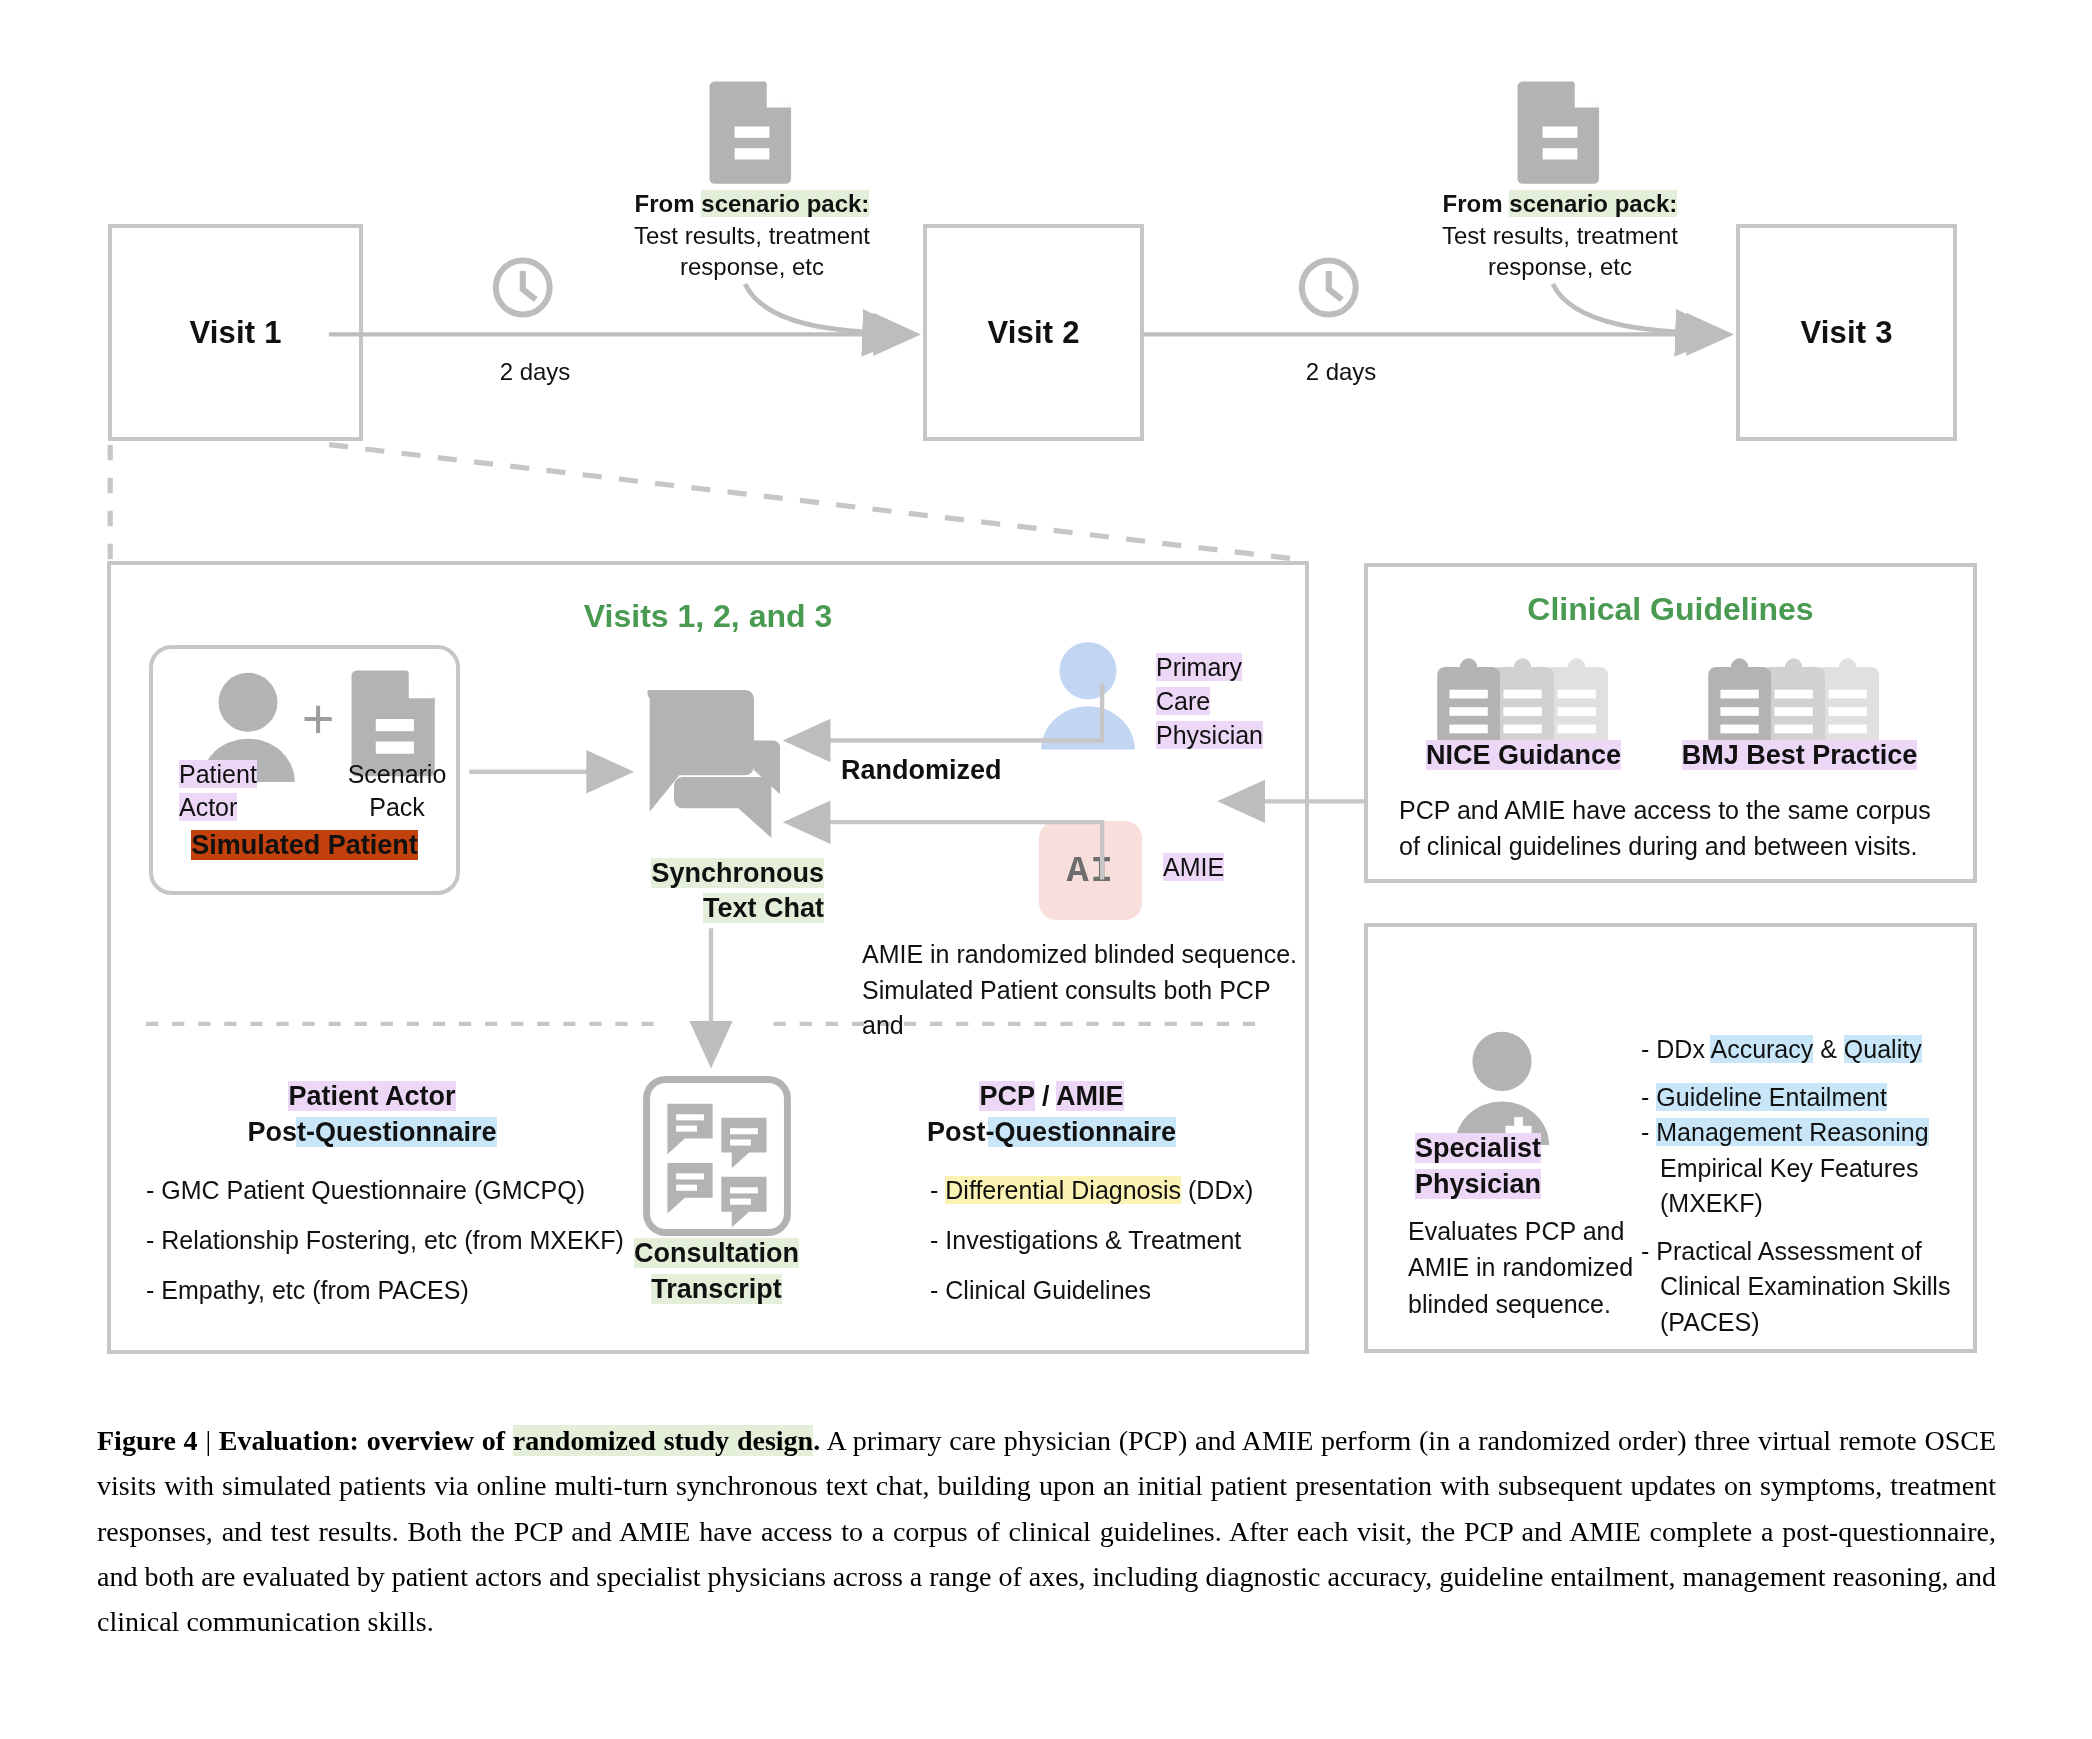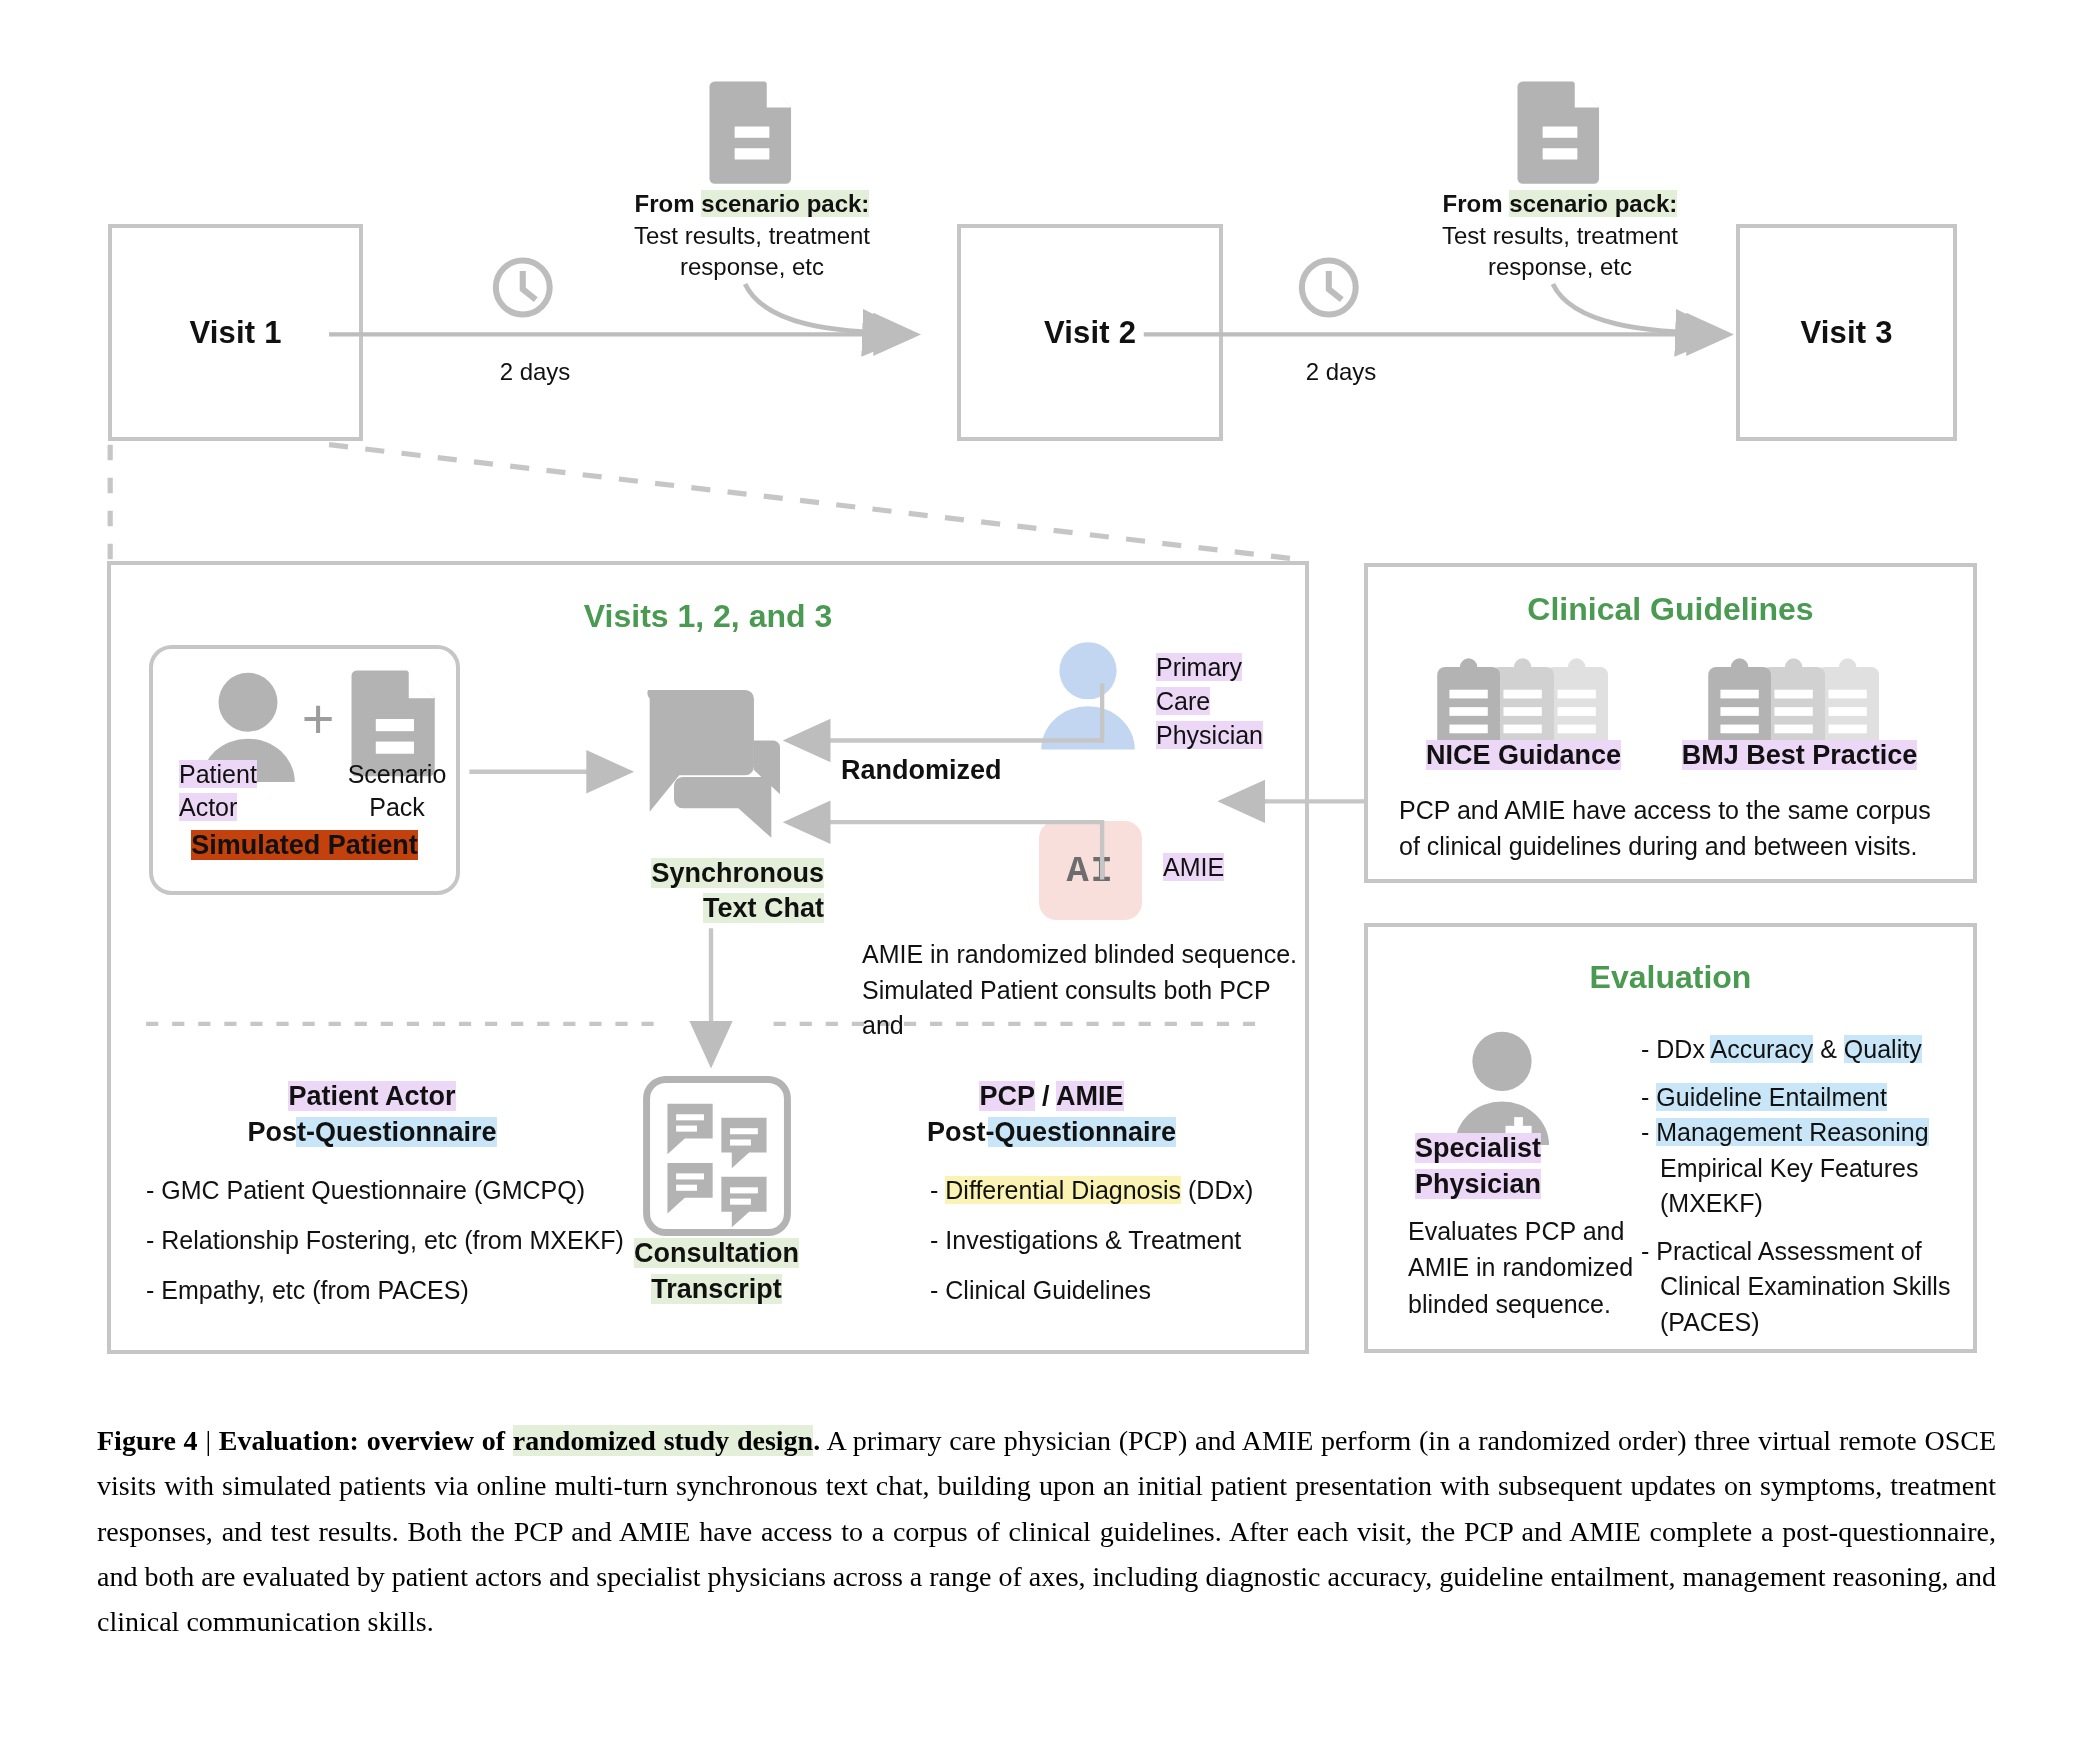--- a/index.html
+++ b/index.html
@@ -60,21 +60,21 @@
     <div class="small bold">
       <span>From </span><span class="hl-green">scenario pack:</span>
     </div>
     <div class="small">Test results, treatment</div>
     <div class="small">response, etc</div>
   </div>
 
   <div class="box ctr" style="left:108px;top:224px;width:255px;height:217px;">
     <span class="visit-label">Visit 1</span>
   </div>
-  <div class="box ctr" style="left:923px;top:224px;width:266px;height:217px;margin-left:34px;">
+  <div class="box ctr" style="left:923px;top:224px;width:221px;height:217px;">
     <span class="visit-label">Visit 2</span>
   </div>
   <div class="box ctr" style="left:1736px;top:224px;width:221px;height:217px;">
     <span class="visit-label">Visit 3</span>
   </div>
 
   <svg class="abs" style="left:0;top:0;" width="2093" height="608" viewBox="0 0 2408 700">
     <defs>
       <marker id="ah" markerWidth="12" markerHeight="12" refX="9.5" refY="5" orient="auto">
         <path d="M0,0 L11,5 L0,10 z" fill="#bdbdbd"></path>
@@ -299,23 +299,20 @@
   <div class="abs" style="left:1669px;top:740px;width:261px;text-align:center;font-size:27px;font-weight:bold;">
     <span class="hl-purple">BMJ Best Practice</span>
   </div>
 
   <div class="abs" style="left:1399px;top:793px;width:556px;font-size:25px;line-height:1.42;">
     <div>PCP and AMIE have access to the same corpus</div>
     <div>of clinical guidelines during and between visits.</div>
   </div>
 
   <div class="box" style="left:1364px;top:923px;width:613px;height:430px;"></div>
-  <div class="abs green-title" style="left:1364px;top:959px;width:613px;text-align:center;">
-    <span>Evaluation</span>
-  </div>
 
   <svg class="abs" style="left:1448px;top:1030px;" width="108" height="115" viewBox="0 0 124 132">
     <circle cx="62" cy="36" r="34" fill="#b3b3b3"></circle>
     <path d="M8 132 a54 50 0 0 1 108 0 z" fill="#b3b3b3"></path>
     <rect x="76" y="100" width="10" height="30" fill="#fff"></rect>
     <rect x="66" y="110" width="30" height="10" fill="#fff"></rect>
   </svg>
 
   <div class="abs" style="left:1415px;top:1130px;width:191px;text-align:left;font-size:27px;font-weight:bold;line-height:1.34;">
     <div><span class="hl-purple">Specialist</span></div>

